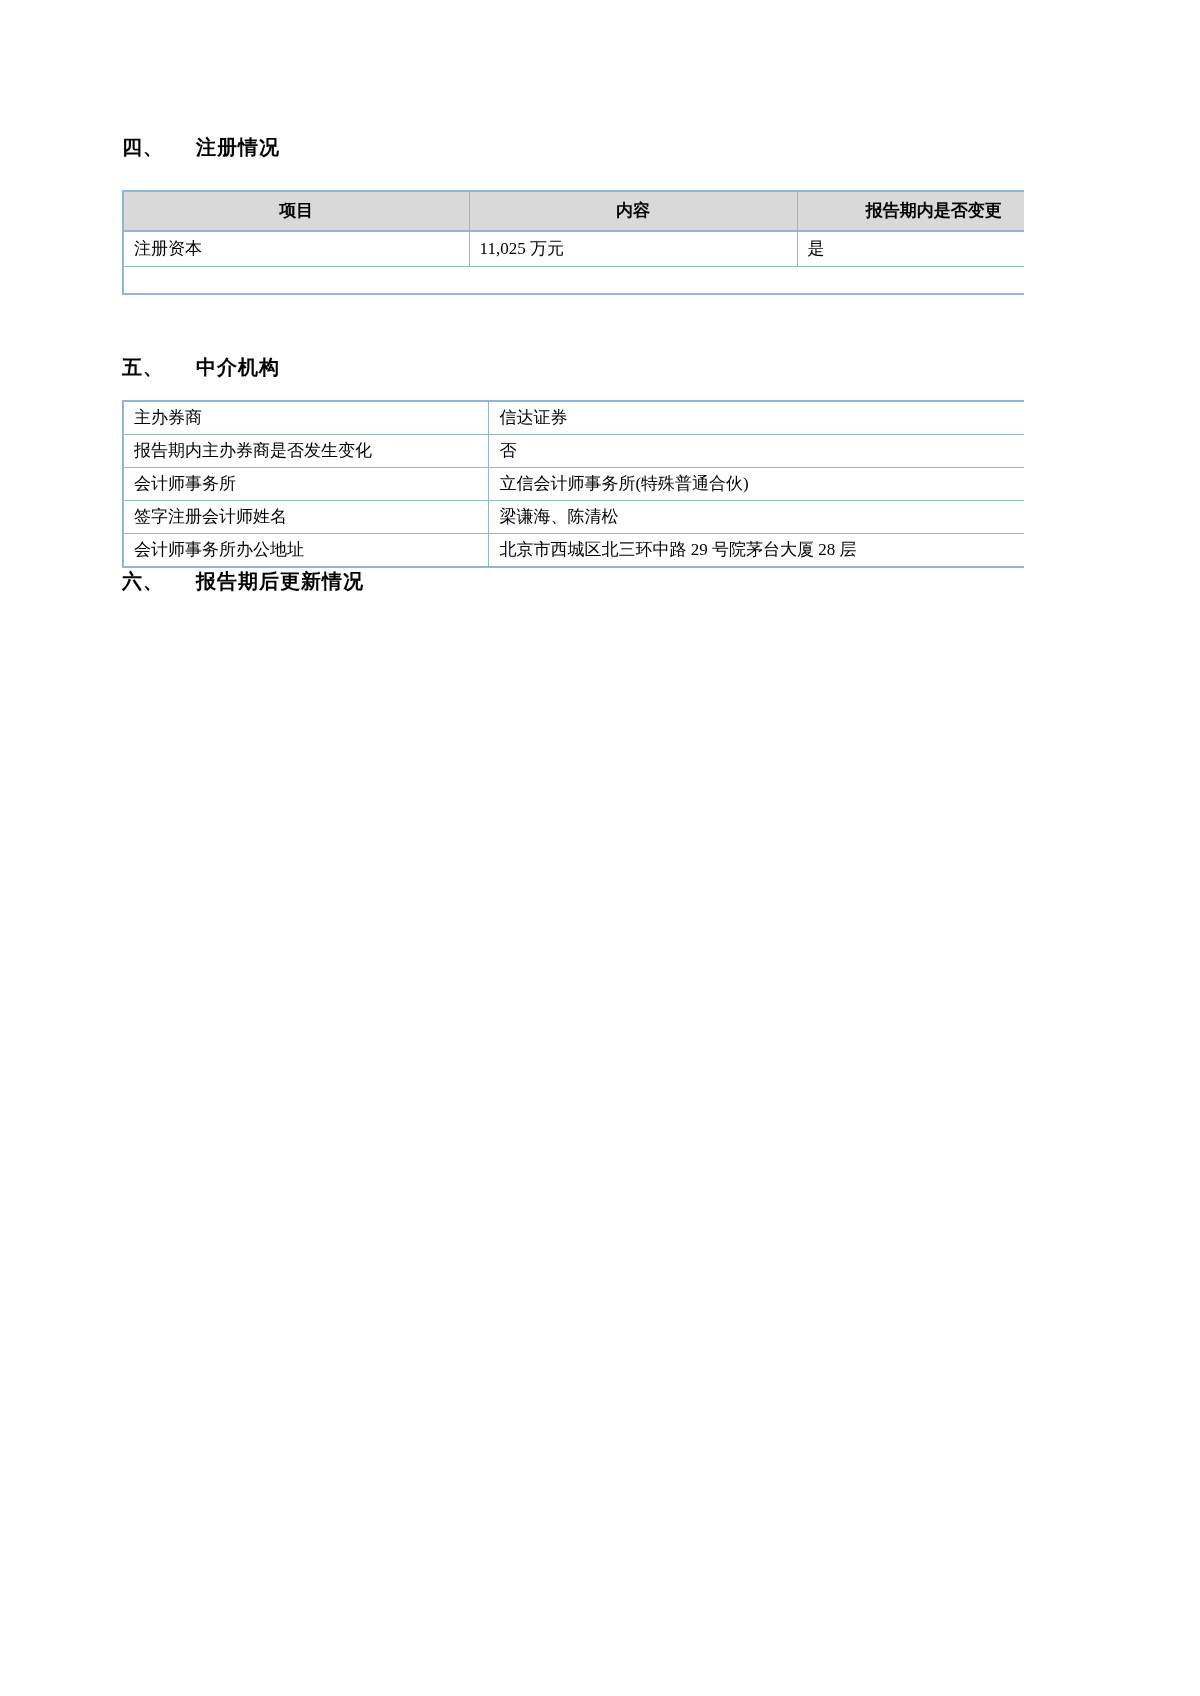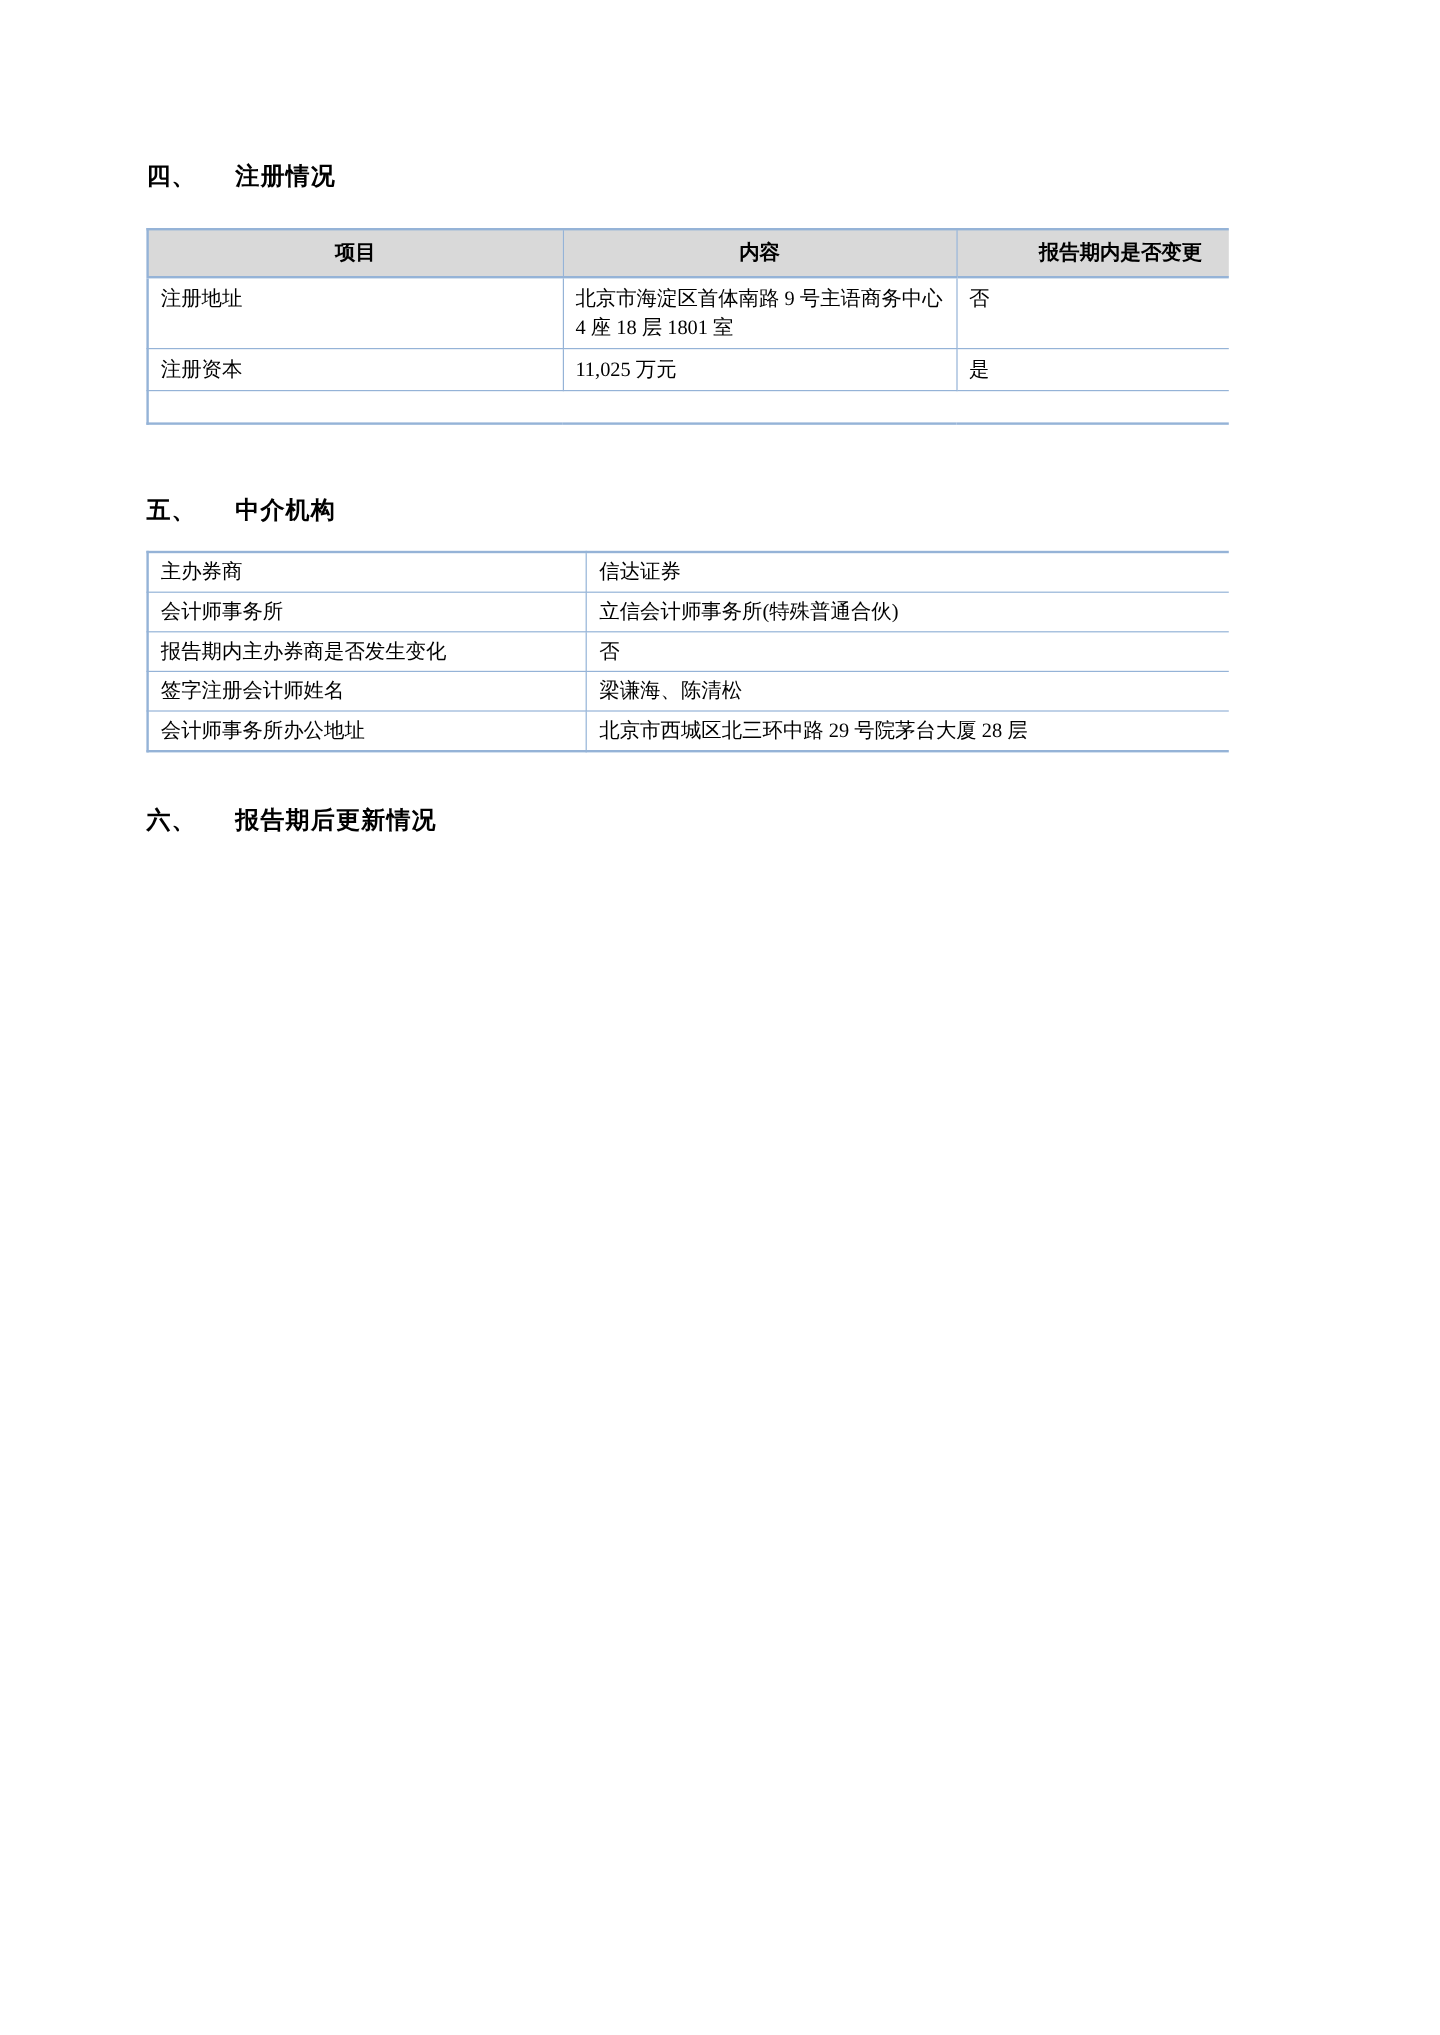--- a/index.html
+++ b/index.html
@@ -51,21 +51,21 @@
     background: #D9D9D9;
     font-weight: bold;
     text-align: center;
     padding: 7px 10px;
     border-bottom: 2px solid #95B3D7;
   }
   .reg-table, .mid-table { border: 2px solid #95B3D7; }
   .empty-row td { height: 26px; padding: 0 10px; }
   .mid-table td { line-height: 22px; }
   .heading-5 { margin-top: 59px; }
-  .heading-6 { margin-top: 44px; }
+  .heading-6 { }
   .applicability {
     margin-top: 26px;
     font-size: 17px;
     line-height: 24px;
   }
 </style>
 </head>
 <body>
 
 <div class="page">
@@ -83,25 +83,20 @@
       </colgroup>
       <thead>
         <tr>
           <th>项目</th>
           <th>内容</th>
           <th>报告期内是否变更</th>
         </tr>
       </thead>
       <tbody>
         <tr>
-          <td>注册地址</td>
-          <td>北京市海淀区首体南路 9 号主语商务中心 4 座 18 层 1801 室</td>
-          <td>否</td>
-        </tr>
-        <tr>
           <td>注册资本</td>
           <td>11,025 万元</td>
           <td>是</td>
         </tr>
         <tr class="empty-row">
           <td colspan="3"></td>
         </tr>
       </tbody>
     </table>
 
@@ -113,26 +108,26 @@
       <colgroup>
         <col style="width:38.6%">
         <col style="width:61.4%">
       </colgroup>
       <tbody>
         <tr>
           <td>主办券商</td>
           <td>信达证券</td>
         </tr>
         <tr>
+          <td>报告期内主办券商是否发生变化</td>
+          <td>否</td>
+        </tr>
+        <tr>
           <td>会计师事务所</td>
           <td>立信会计师事务所(特殊普通合伙)</td>
-        </tr>
-        <tr>
-          <td>报告期内主办券商是否发生变化</td>
-          <td>否</td>
         </tr>
         <tr>
           <td>签字注册会计师姓名</td>
           <td>梁谦海、陈清松</td>
         </tr>
         <tr>
           <td>会计师事务所办公地址</td>
           <td>北京市西城区北三环中路 29 号院茅台大厦 28 层</td>
         </tr>
       </tbody>

